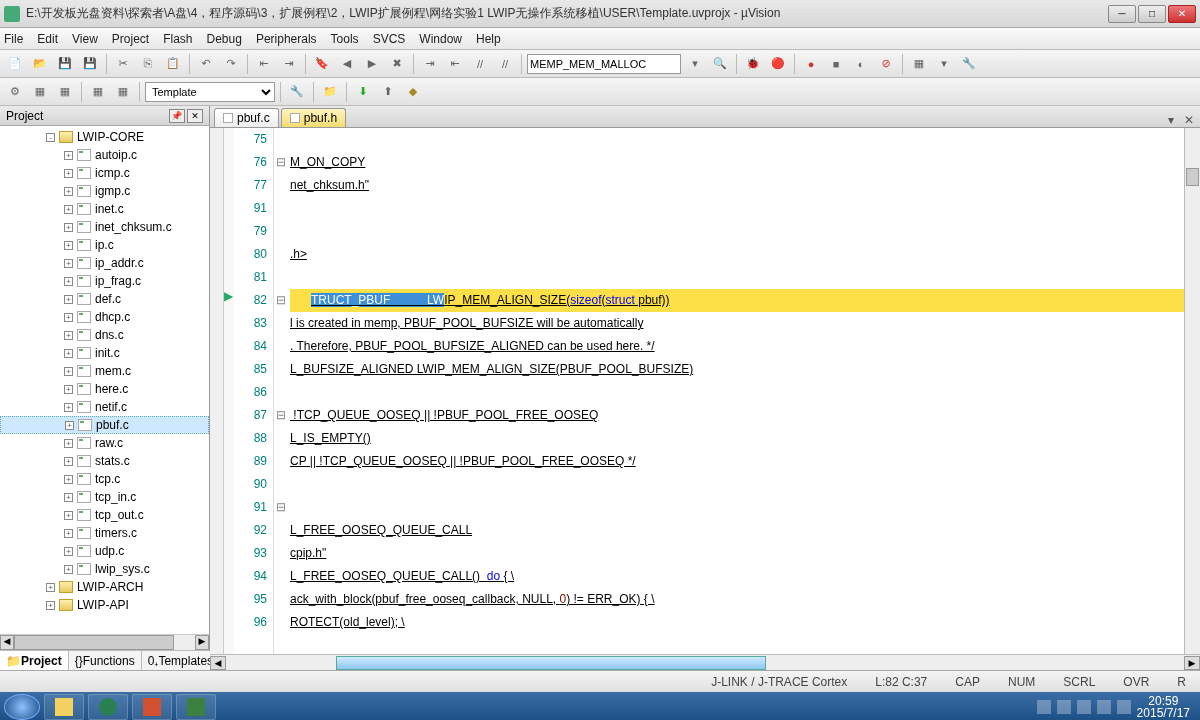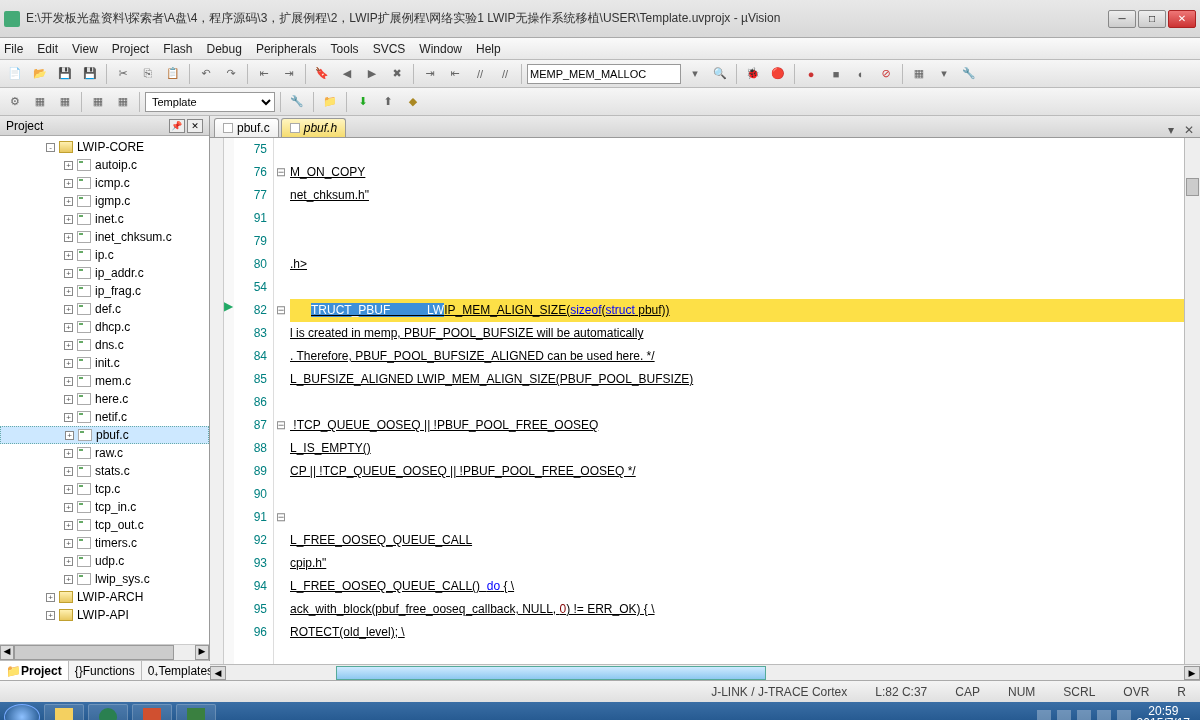--- a/index.html
+++ b/index.html
@@ -1,18 +1,18 @@
 <!DOCTYPE html>
 <html><head>
 <meta charset="utf-8">
 <style>
 * { margin: 0; padding: 0; box-sizing: border-box; font-family: "Segoe UI", Tahoma, sans-serif; font-size: 12px; }
 html, body { width: 1200px; height: 720px; overflow: hidden; background: #f0f0f0; }
 
-.titlebar { height: 38px; background: linear-gradient(#e8e8e8,#d8d8d8); display: flex; align-items: center; padding: 0 4px; border-bottom: 1px solid #aaa; }
+.titlebar { height: 28px; background: linear-gradient(#e8e8e8,#d8d8d8); display: flex; align-items: center; padding: 0 4px; border-bottom: 1px solid #aaa; }
 .titlebar .app-icon { width: 16px; height: 16px; background: #4a7; border-radius: 2px; margin-right: 6px; }
 .titlebar .title-text { flex: 1; color: #333; font-size: 12px; white-space: nowrap; overflow: hidden; }
 .sysbtns { display: flex; }
 .sysbtn { width: 28px; height: 18px; margin-left: 2px; background: linear-gradient(#eee,#ccc); border: 1px solid #888; border-radius: 2px; display:flex; align-items:center; justify-content:center; font-size:10px; }
 .sysbtn.close { background: linear-gradient(#e77,#c33); color:#fff; border-color:#a22; }
 
 .menubar { height: 22px; background: linear-gradient(#fafafa,#e8e8e8); display: flex; align-items: center; padding: 0 4px; border-bottom: 1px solid #bbb; }
 .menubar span { margin-right: 14px; color: #222; cursor: default; }
 
 .toolbar { height: 28px; background: linear-gradient(#f6f6f6,#e2e2e2); display:flex; align-items:center; padding: 0 4px; border-bottom: 1px solid #bbb; gap:3px; }
@@ -40,21 +40,21 @@
 .tree-row.selected { background:#cde8ff; border:1px dotted #6aa; }
 .tree-hscroll { height:16px; background:#eee; border-top:1px solid #ccc; display:flex; }
 .tree-hscroll .thumb { height:100%; background:#ccc; border:1px solid #999; margin-left:0; width:160px; }
 .tree-tabs { height:20px; background:#e8e8e8; border-top:1px solid #bbb; display:flex; }
 .tree-tab { padding:2px 6px; border-right:1px solid #bbb; font-size:11px; background:#f4f4f4; display:flex; align-items:center; }
 .tree-tab.active { background:#fff; font-weight:bold; }
 
 .editor-pane { flex:1; display:flex; flex-direction:column; background:#fff; position:relative; }
 .editor-tabs { height:22px; background: linear-gradient(#eaeaea,#d6d6d6); border-bottom:1px solid #999; display:flex; align-items:flex-end; padding-left:4px; }
 .editor-tab { height:19px; padding:2px 8px; border:1px solid #999; border-bottom:none; margin-right:2px; background: linear-gradient(#fff,#eee); border-radius:3px 3px 0 0; display:flex; align-items:center; gap:4px; font-size:11px; }
-.editor-tab.active { background: linear-gradient(#fff5c0,#f5dc70); font-style: italic; }
+.editor-tab.active { background: linear-gradient(#fff5c0,#f5dc70); }
 .editor-tab .ficon { width:10px; height:10px; background:#fff; border:1px solid #aaa; }
 .editor-tabs .tright { margin-left:auto; display:flex; gap:4px; padding-right:4px; }
 .editor-tabs .tright div { width:14px; height:14px; display:flex; align-items:center; justify-content:center; color:#555; }
 
 .code-area { flex:1; display:flex; overflow:hidden; position:relative; }
 .bp-gutter { width:14px; background:#f0f0f0; border-right:1px solid #ccc; }
 .marker-gutter { width:10px; background:#f8f8f8; }
 .gutter { width: 40px; background:#fff; text-align:right; padding-right:6px; color:#008080; font-family: Consolas, monospace; font-size:17px; line-height:23px; border-right:1px solid #ddd; }
 .fold-gutter { width:14px; background:#fff; font-family: monospace; font-size:10px; line-height:23px; color:#888; text-align:center; }
 .code { flex:1; font-family: Consolas, "Courier New", monospace; font-size:17px; line-height:23px; white-space:pre; overflow:hidden; color:#000; padding-left:2px;text-decoration:underline; }
@@ -383,21 +383,21 @@
           <div class="code-row"></div>
           <div class="code-row"></div>
         </div>
       <div class="gutter" id="gutter">
           <div class="code-row">75</div>
           <div class="code-row">76</div>
           <div class="code-row">77</div>
           <div class="code-row">91</div>
           <div class="code-row">79</div>
           <div class="code-row">80</div>
-          <div class="code-row">54</div>
+          <div class="code-row">81</div>
           <div class="code-row">82</div>
           <div class="code-row">83</div>
           <div class="code-row">84</div>
           <div class="code-row">85</div>
           <div class="code-row">86</div>
           <div class="code-row">87</div>
           <div class="code-row">88</div>
           <div class="code-row">89</div>
           <div class="code-row">90</div>
           <div class="code-row">91</div>

